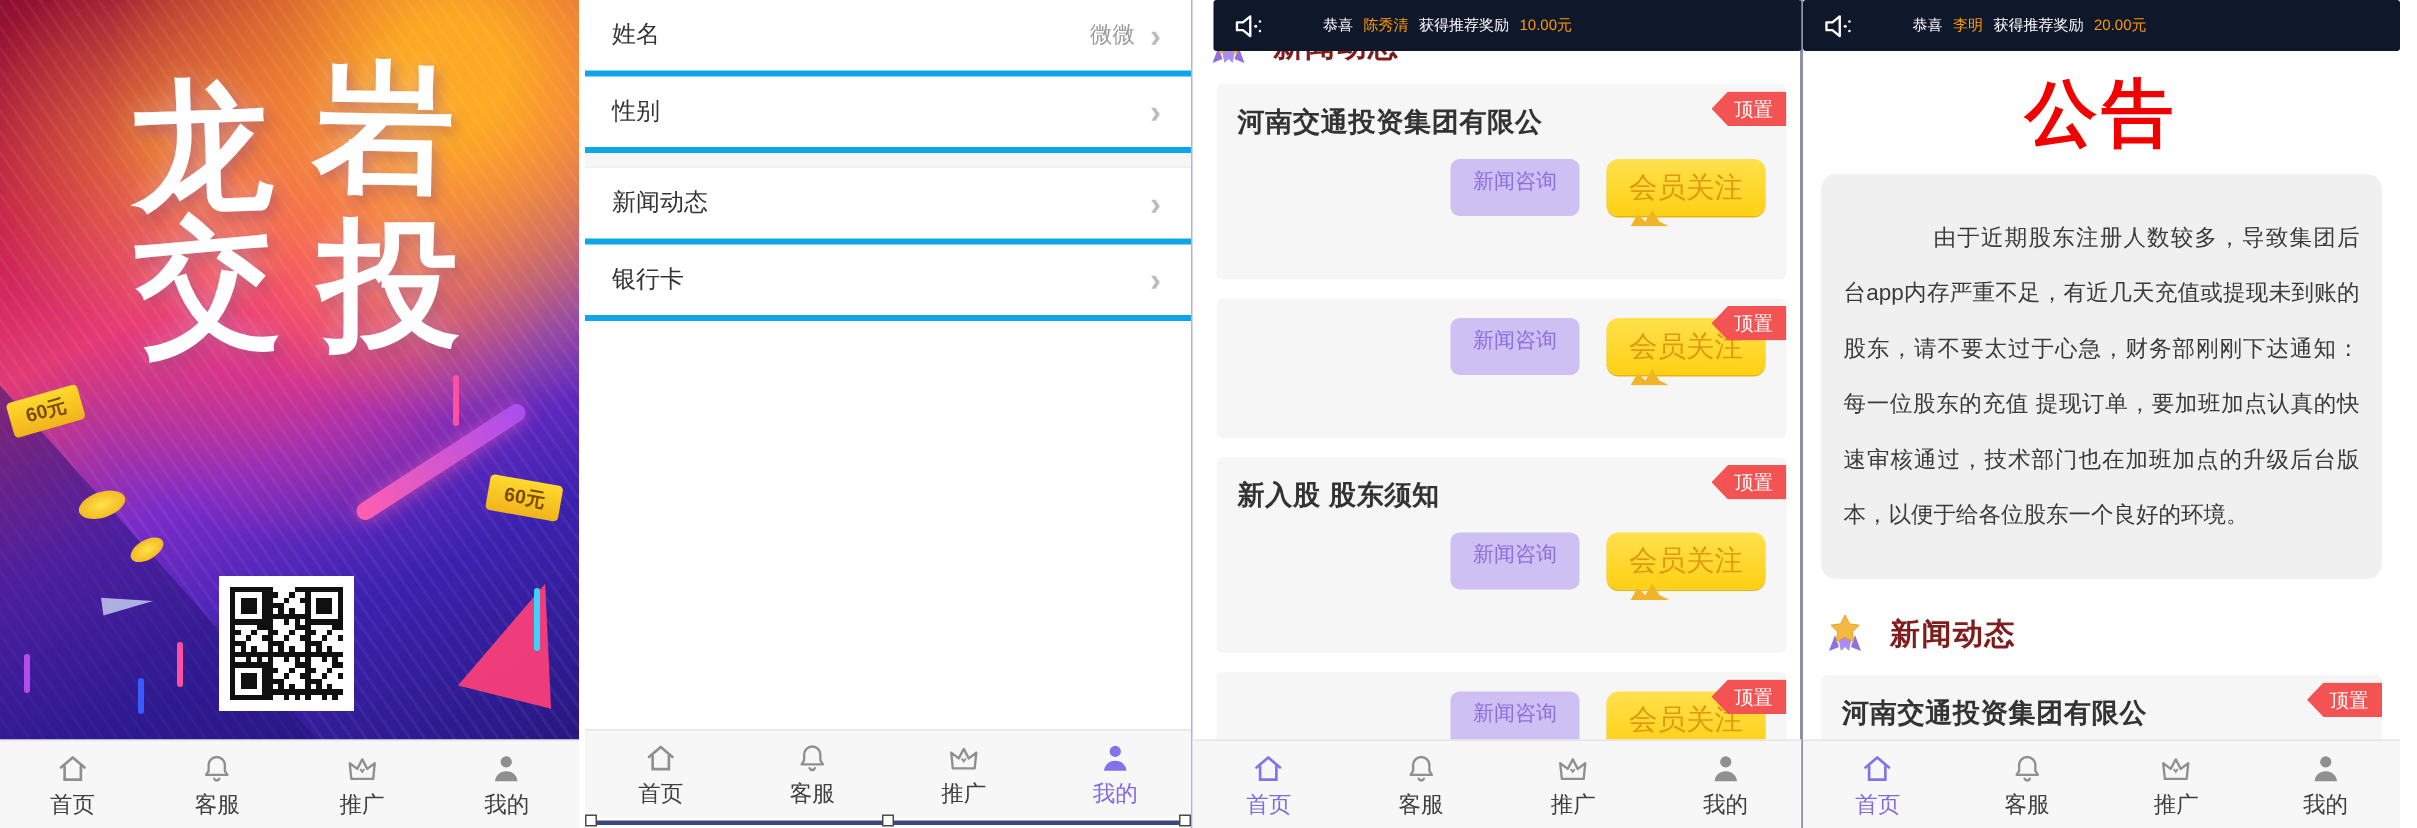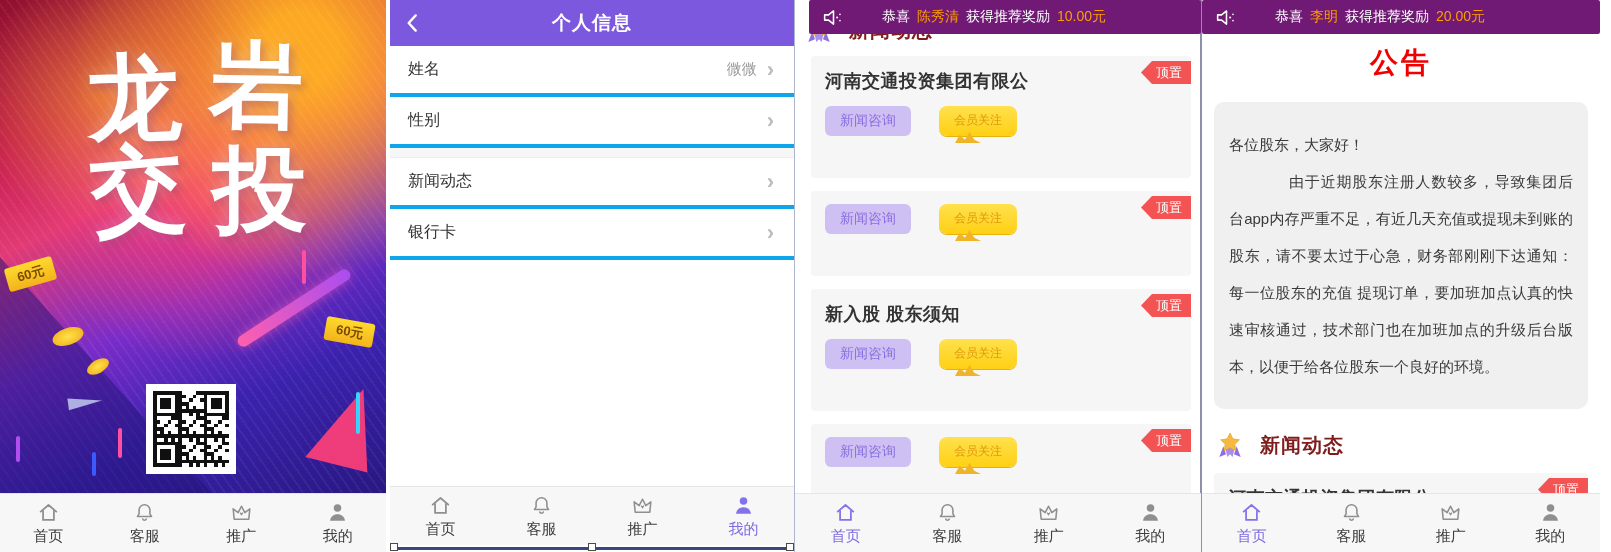--- a/index.html
+++ b/index.html
@@ -77,50 +77,50 @@
   .row-label{font-size:16px;color:#333;flex:1;}
   .row-value{font-size:15px;color:#9a9a9a;}
   .row-chev{font-size:22px;color:#bcbcbc;margin-left:10px;line-height:1;font-weight:bold;}
   .rows-gap{height:9px;background:#f6f6f7;border-bottom:1px solid #eeeeef;}
   .sel-line{position:absolute;left:0;right:0;bottom:2px;height:3px;background:#39477f;z-index:9;}
   .sel-handle{position:absolute;bottom:1px;width:6px;height:6px;background:#fff;
       border:1px solid #4a4a4a;z-index:10;}
   .sh-l{left:0;} .sh-c{left:50%;margin-left:-4px;} .sh-r{right:0;}
 
   
-  .marquee{position:absolute;top:0;left:0;right:0;height:34px;background:#701a75;z-index:6;
-      display:flex;align-items:center;padding:0 12px;color:#fff;font-size:14px;border-radius:2px;}
+  .marquee{position:absolute;top:0;left:0;right:0;height:34px;background:#0f172a;z-index:6;
+      display:flex;align-items:center;padding:0 12px;color:#fff;font-size:10px;border-radius:2px;}
   .p3 .marquee{left:14px;}
   .m-icon{width:25px;height:25px;margin-right:36px;}
   .m-icon svg{width:25px;height:25px;display:block;}
   .m-text{display:flex;gap:7px;white-space:nowrap;}
   .m-orange{color:#ff9c00;}
 
   
   .section-header{display:flex;align-items:center;gap:14px;padding:14px 0 10px 8px;}
   .p4 .section-header{padding:20px 0 12px 12px;}
   .award-ico{width:32px;height:32px;}
   .award-ico svg{width:32px;height:32px;display:block;}
   .section-title{font-size:20px;font-weight:bold;color:#7f1d1d;letter-spacing:1px;}
   .card{position:relative;background:#f6f6f7;border-radius:4px;margin:0 10px 13px 16px;
       padding:13px 14px 42px;cursor:pointer;}
   .p4 .card{margin:0 12px;}
   .card-title{font-size:18px;font-weight:bold;color:#333;margin:0 0 13px;letter-spacing:.5px;}
-  .tags{display:flex;gap:28px;}
+  .tags{display:flex;gap:18px;justify-content:flex-end;}
   .tag-news{background:#cfc0f3;color:#8a6fe0;border-radius:6px;padding:6px 15px;font-size:14px;}
   .tag-vip{position:relative;background:linear-gradient(#ffe14d,#ffd014);color:#df9a10;
-      border-radius:8px;padding:6px 15px;font-size:12px;box-shadow:0 1px 0 #e3b40c;}
+      border-radius:8px;padding:6px 15px;font-size:19px;box-shadow:0 1px 0 #e3b40c;}
   .tag-vip::after{content:"";position:absolute;left:16px;bottom:-7px;width:26px;height:11px;
       background:#f0b429;clip-path:polygon(0 100%,18% 25%,38% 70%,56% 0,74% 70%,100% 100%);}
   .pin{position:absolute;top:5px;right:0;background:#f45353;color:#fff;font-size:13px;
       line-height:1;padding:5px 9px 5px 15px;
       clip-path:polygon(11px 0,100% 0,100% 100%,11px 100%,0 50%);}
 
   
-  .notice-title{margin:44px 0 20px;text-align:center;font-size:28px;font-weight:bold;
+  .notice-title{margin:44px 0 8px;text-align:center;font-size:48px;font-weight:bold;
       color:#f20000;letter-spacing:3px;}
   .notice-box{margin:2px 12px 0;background:#f0f0f1;border-radius:10px;padding:24px 15px;
       font-size:15px;color:#3a3a3a;line-height:37px;text-align:justify;}
   .notice-para{text-indent:4em;}
 </style>
 </head>
 <body>
 
 <div class="screen">
 
@@ -345,28 +345,20 @@
               <circle cx="12" cy="7.6" r="3.6" fill="currentColor"></circle>
               <path d="M4.8 20c.4-4 3.4-6.4 7.2-6.4s6.8 2.4 7.2 6.4z" fill="currentColor"></path>
             </svg>
           </span>
         <span>我的</span>
       </div>
     </nav>
   </div>
 
   <div class="panel p2">
-    <header class="p-header">
-      <span class="back-btn">
-          <svg viewBox="0 0 24 24">
-            <path d="M14.5 5 8 12l6.5 7" fill="none" stroke="#fff" stroke-width="2.2" stroke-linecap="round" stroke-linejoin="round"></path>
-          </svg>
-        </span>
-      <span class="p-title">个人信息</span>
-    </header>
     <div class="rows">
       <div class="row">
         <span class="row-label">姓名</span>
         <span class="row-value">微微</span>
         <span class="row-chev">›</span>
       </div>
       <div class="row">
         <span class="row-label">性别</span>
         <span class="row-value"></span>
         <span class="row-chev">›</span>
@@ -537,21 +529,20 @@
         </span>
       <span class="m-text">
         <span>恭喜</span>
         <span class="m-orange">李明</span>
         <span>获得推荐奖励</span>
         <span class="m-orange">20.00元</span>
       </span>
     </div>
     <h1 class="notice-title">公告</h1>
     <div class="notice-box">
-      <div class="notice-greeting">各位股东，大家好！</div>
       <div class="notice-para">由于近期股东注册人数较多，导致集团后台app内存严重不足，有近几天充值或提现未到账的股东，请不要太过于心急，财务部刚刚下达通知：每一位股东的充值 提现订单，要加班加点认真的快速审核通过，技术部门也在加班加点的升级后台版本，以便于给各位股东一个良好的环境。</div>
     </div>
     <div class="section-header">
       <span class="award-ico">
           <svg viewBox="0 0 24 24">
             <path d="M7 13l-3 8 5-2z" fill="#8d6fe0"></path>
             <path d="M17 13l3 8-5-2z" fill="#8d6fe0"></path>
             <path d="M8 12l2 9 2-2 2 2 2-9z" fill="#a98df0"></path>
             <path d="M12 3l2.2 4.4 4.9.7-3.5 3.4.8 4.9-4.4-2.3-4.4 2.3.8-4.9L5 8.1l4.9-.7z" fill="#f5b840" stroke="#e8a020" stroke-width=".5"></path>
           </svg>

